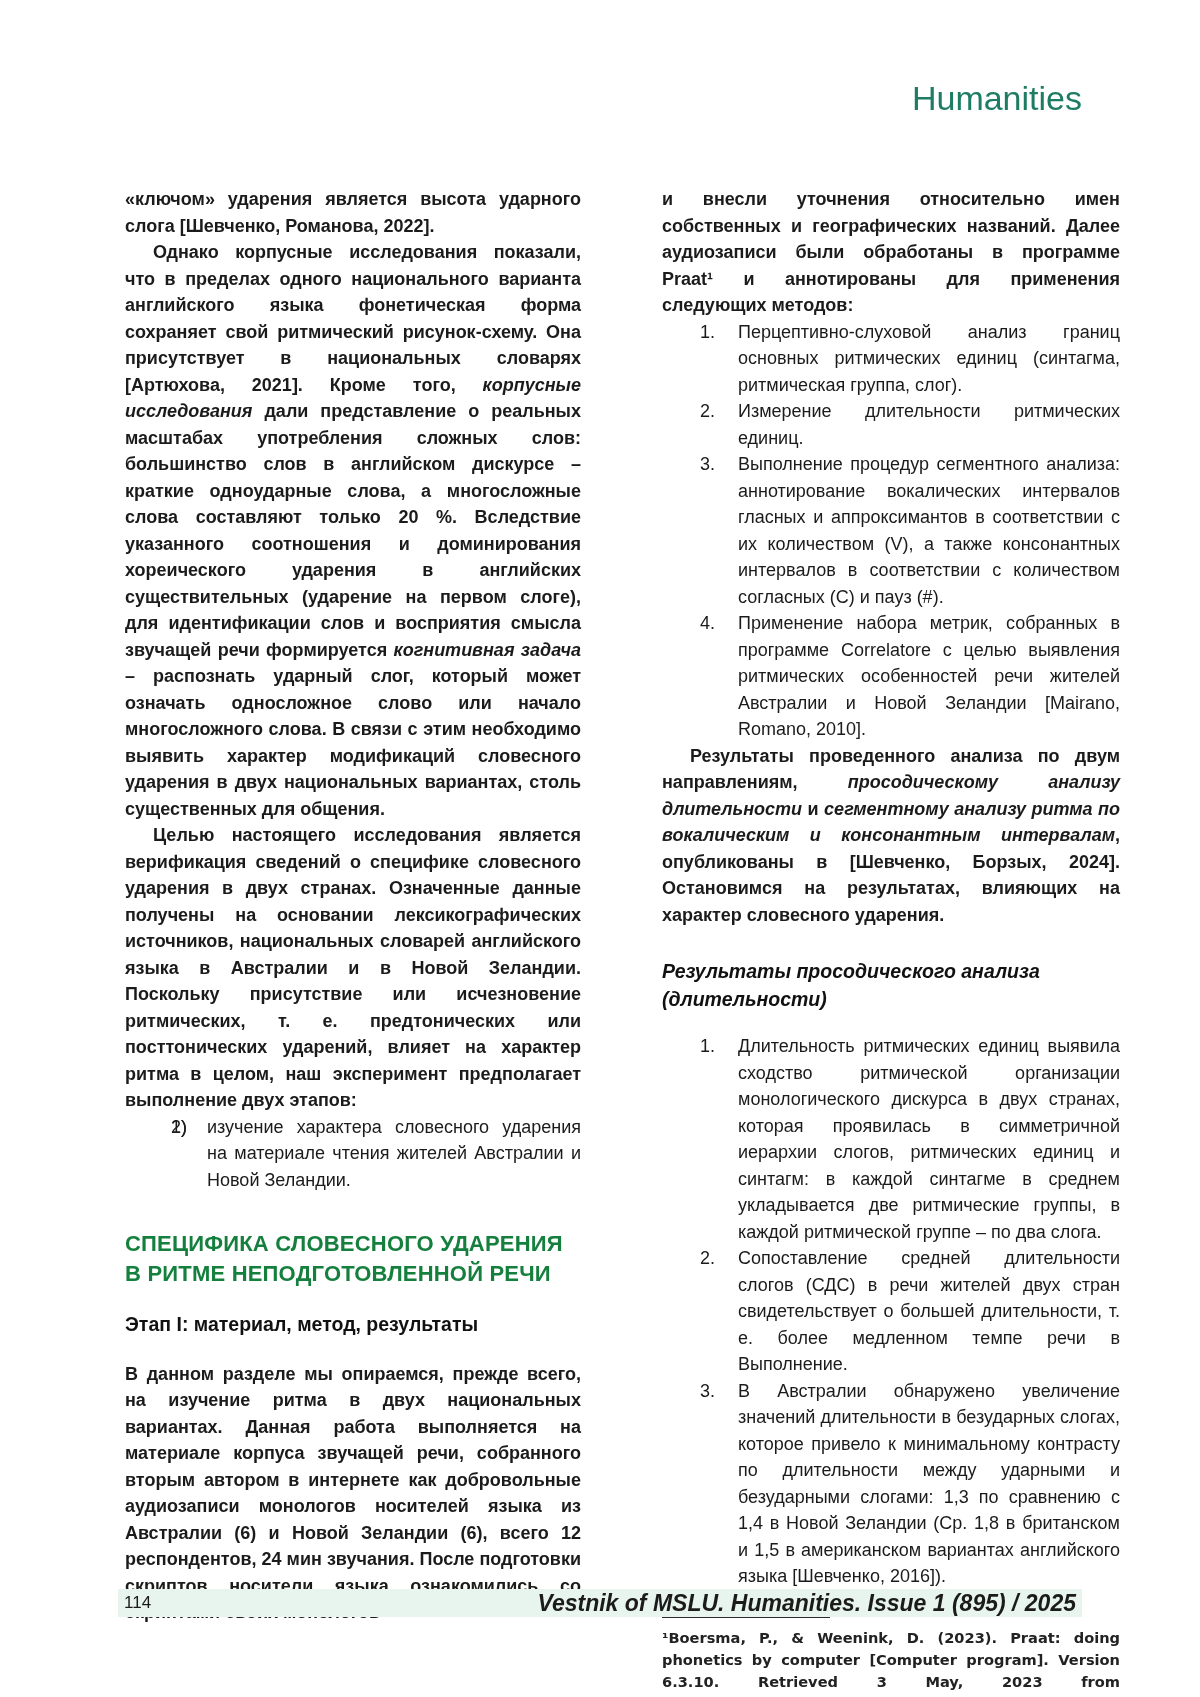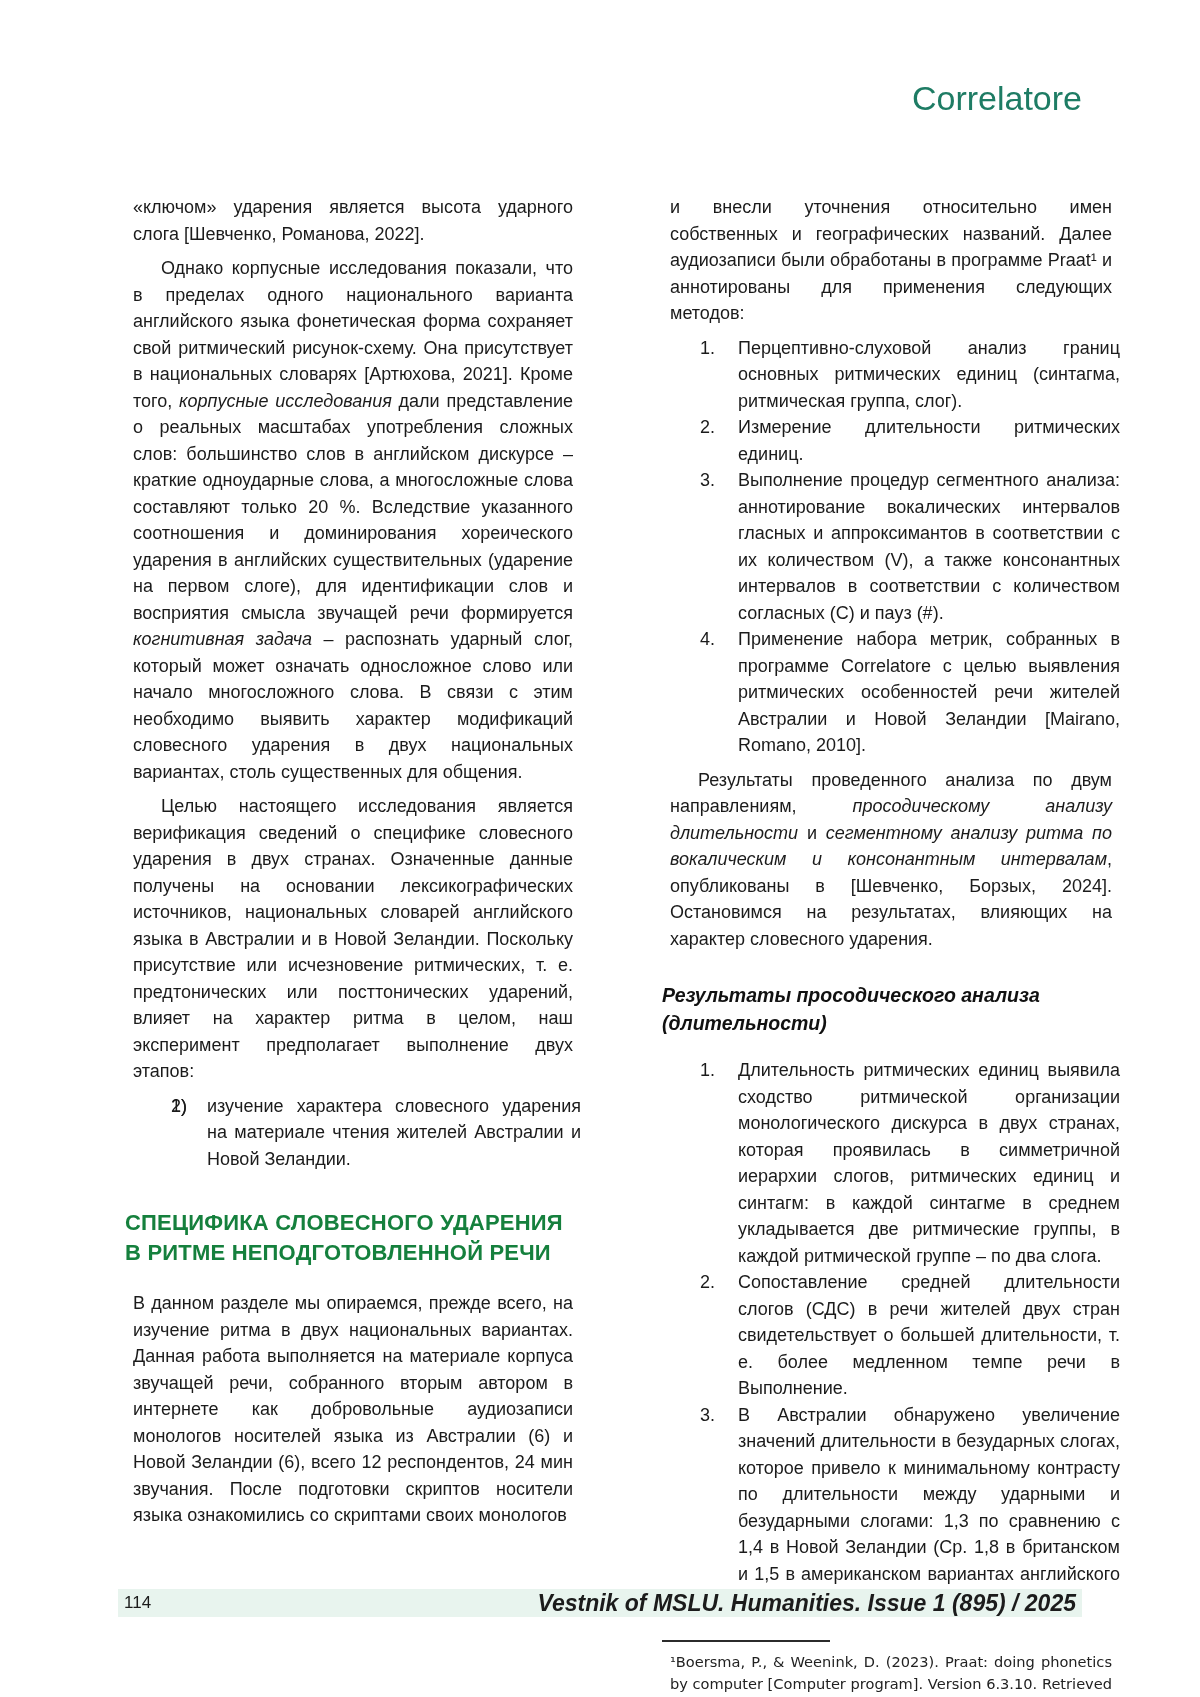--- a/index.html
+++ b/index.html
@@ -12,21 +12,21 @@
 
   .header-label{
     position:absolute;top:78px;right:118px;
     font-size:34px;line-height:40px;font-weight:400;color:#1E7C64;
   }
 
   .col{position:absolute;top:186px;font-size:18px;line-height:26.5px;}
   .col-left{left:125px;width:456px;}
   .col-right{left:662px;width:458px;}
 
-  p{margin:8px;}
+  p{margin:0;font-weight:bold;}
   .body{text-align:justify;}
   .ind{text-indent:28px;}
 
   .list{margin:0;}
   .li{position:relative;padding-left:82px;text-align:justify;}
   .li .marker{position:absolute;left:46px;top:0;}
   .col-right .li{padding-left:76px;}
   .col-right .li .marker{left:38px;}
 
   .green-heading{
@@ -52,39 +52,40 @@
     justify-content:space-between;padding:0 6px;box-sizing:border-box;z-index:5;
   }
   .footer-page{font-size:17px;color:#1b1b1b;}
   .footer-journal{font-size:23px;font-weight:700;font-style:italic;color:#1b1b1b;}
 </style>
 </head>
 <body>
 
 <div class="page">
 
-  <div class="header-label">Correlatore</div>
+  <div class="header-label">Humanities</div>
 
   <div class="col col-left">
     <p class="body">«ключом» ударения является высота ударного слога [Шевченко, Романова, 2022].</p>
     <p class="body ind"><span>Однако корпусные исследования показали, что в пределах одного национального варианта английского языка фонетическая форма сохраняет свой ритмический рисунок-схему. Она присутствует в национальных словарях [Артюхова, 2021]. Кроме того, </span><span style="font-style: italic;">корпусные исследования</span><span> дали представление о реальных масштабах употребления сложных слов: большинство слов в английском дискурсе – краткие одноударные слова, а многосложные слова составляют только 20 %. Вследствие указанного соотношения и доминирования хореического ударения в английских существительных (ударение на первом слоге), для идентификации слов и восприятия смысла звучащей речи формируется </span><span style="font-style: italic;">когнитивная задача</span><span> – распознать ударный слог, который может означать односложное слово или начало многосложного слова. В связи с этим необходимо выявить характер модификаций словесного ударения в двух национальных вариантах, столь существенных для общения.</span></p>
     <p class="body ind">Целью настоящего исследования является верификация сведений о специфике словесного ударения в двух странах. Означенные данные получены на основании лексикографических источников, национальных словарей английского языка в Австралии и в Новой Зеландии. Поскольку присутствие или исчезновение ритмических, т. е. предтонических или посттонических ударений, влияет на характер ритма в целом, наш эксперимент предполагает выполнение двух этапов:</p>
 
     <div class="list">
       <div class="li">
         <span class="marker">1)</span>
       </div>
       <div class="li">
         <span class="marker">2)</span>
         <span class="li-text">изучение характера словесного ударения на материале чтения жителей Австралии и Новой Зеландии.</span>
       </div>
     </div>
 
     <h2 class="green-heading">СПЕЦИФИКА СЛОВЕСНОГО УДАРЕНИЯ
 В РИТМЕ НЕПОДГОТОВЛЕННОЙ РЕЧИ</h2>
+    <h3 class="subheading">Этап I: материал, метод, результаты</h3>
     <p class="body">В данном разделе мы опираемся, прежде всего, на изучение ритма в двух национальных вариантах. Данная работа выполняется на материале корпуса звучащей речи, собранного вторым автором в интернете как добровольные аудиозаписи монологов носителей языка из Австралии (6) и Новой Зеландии (6), всего 12 респондентов, 24 мин звучания. После подготовки скриптов носители языка ознакомились со скриптами своих монологов</p>
   </div>
 
   <div class="col col-right">
     <p class="body">и внесли уточнения относительно имен собственных и географических названий. Далее аудиозаписи были обработаны в программе Praat¹ и аннотированы для применения следующих методов:</p>
 
     <div class="list">
       <div class="li">
         <span class="marker">1.</span>
         <span class="li-text">Перцептивно-слуховой анализ границ основных ритмических единиц (синтагма, ритмическая группа, слог).</span>

